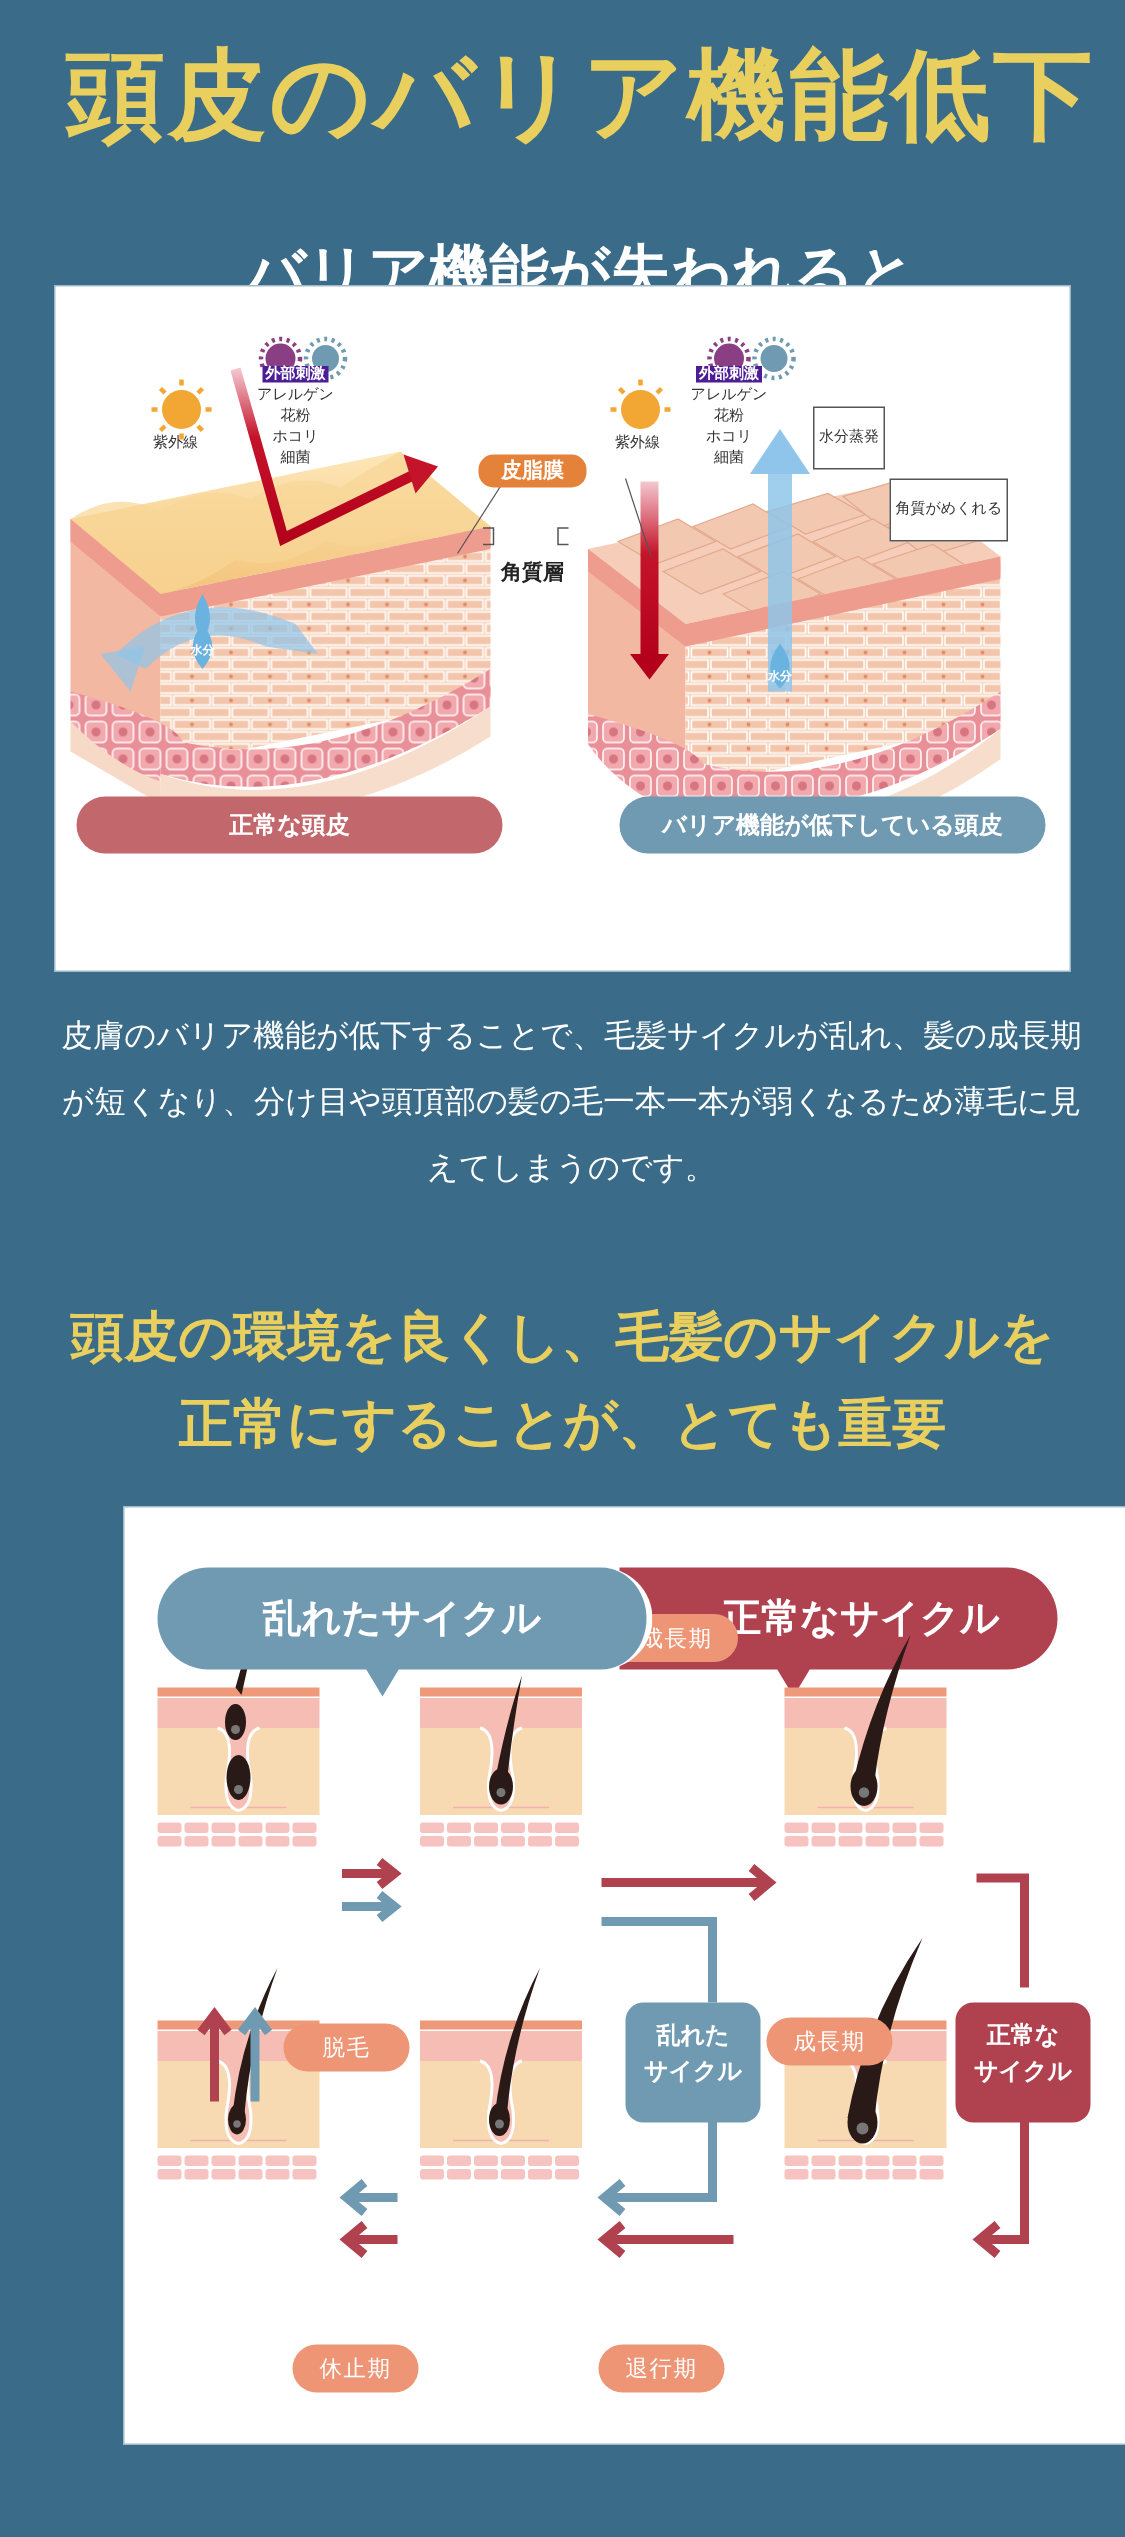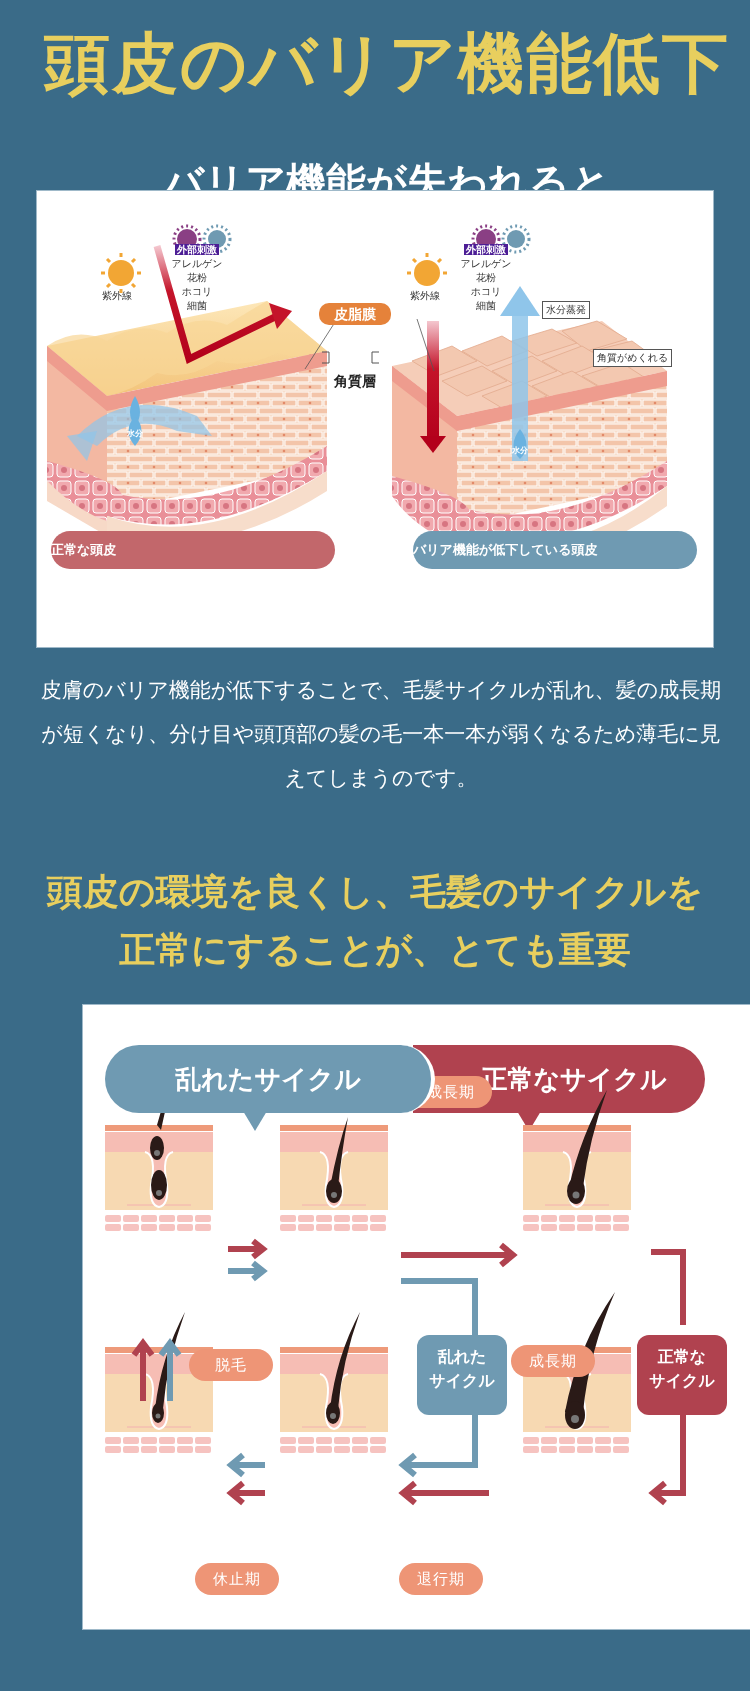--- a/index.html
+++ b/index.html
@@ -14,23 +14,23 @@
   .panel { position: absolute; background: #ffffff; border: 1px solid #9fb9c9; }
   .p1 { left: 36px; top: 190px; width: 678px; height: 458px; }
   .p2 { left: 37px; top: 1004px; width: 676px; height: 626px; margin-left: 45px; }
 
   .body-text { position: absolute; left: 36px; top: 668px; width: 690px; color: #ffffff; font-size: 21px; line-height: 44px; text-align: center; }
   .sub-title { position: absolute; left: 0; width: 750px; top: 862px; text-align: center; color: #e8cf5e; font-size: 36px; line-height: 58px; font-weight: bold; }
 
   
   .label-sm { position: absolute; font-size: 10px; color: #333; text-align: center; line-height: 14px; }
   .tag-dark { background: #4c1d95; color: #fff; padding: 0 2px; font-weight: bold; }
-  .boxed { border: 1px solid #555; background: #fff; padding: 1px 3px; font-size: 10px; margin-top: 30px; }
+  .boxed { border: 1px solid #555; background: #fff; padding: 13px 3px; font-size: 10px; }
   .orange-pill { position: absolute; background: #e5823a; color: #fff; font-weight: bold; border-radius: 10px; text-align: center; font-size: 14px; line-height: 22px; }
-  .caption-pill { position: absolute; color: #fff; font-weight: bold; text-align: left; border-radius: 20px; font-size: 13px; line-height: 38px; }
+  .caption-pill { position: absolute; color: #fff; font-weight: bold; text-align: center; border-radius: 20px; font-size: 16px; line-height: 38px; }
   .c-red { background: #c2676b; }
   .c-blue { background: #6f9ab2; }
 
   
   .head-pill { position: absolute; top: 40px; height: 68px; color: #fff; font-weight: bold; font-size: 26px; line-height: 68px; text-align: center; }
   .head-blue { left: 22px; width: 330px; background: #6f9ab2; border-radius: 34px; z-index: 2; border-right: 4px solid #fff; }
   .head-red { left: 330px; width: 292px; background: #b0424f; border-radius: 0 34px 34px 0; padding-left: 30px; }
   .tri { position: absolute; width: 0; height: 0; border-left: 12px solid transparent; border-right: 12px solid transparent; border-top: 20px solid; }
   .stage-pill { position: absolute; background: #ee9576; color: #fff; border-radius: 16px; font-size: 15px; line-height: 32px; text-align: center; letter-spacing: 1px; }
   .cycle-box { position: absolute; color: #fff; font-weight: bold; font-size: 16px; line-height: 24px; text-align: center; border-radius: 12px; padding-top: 10px; }

